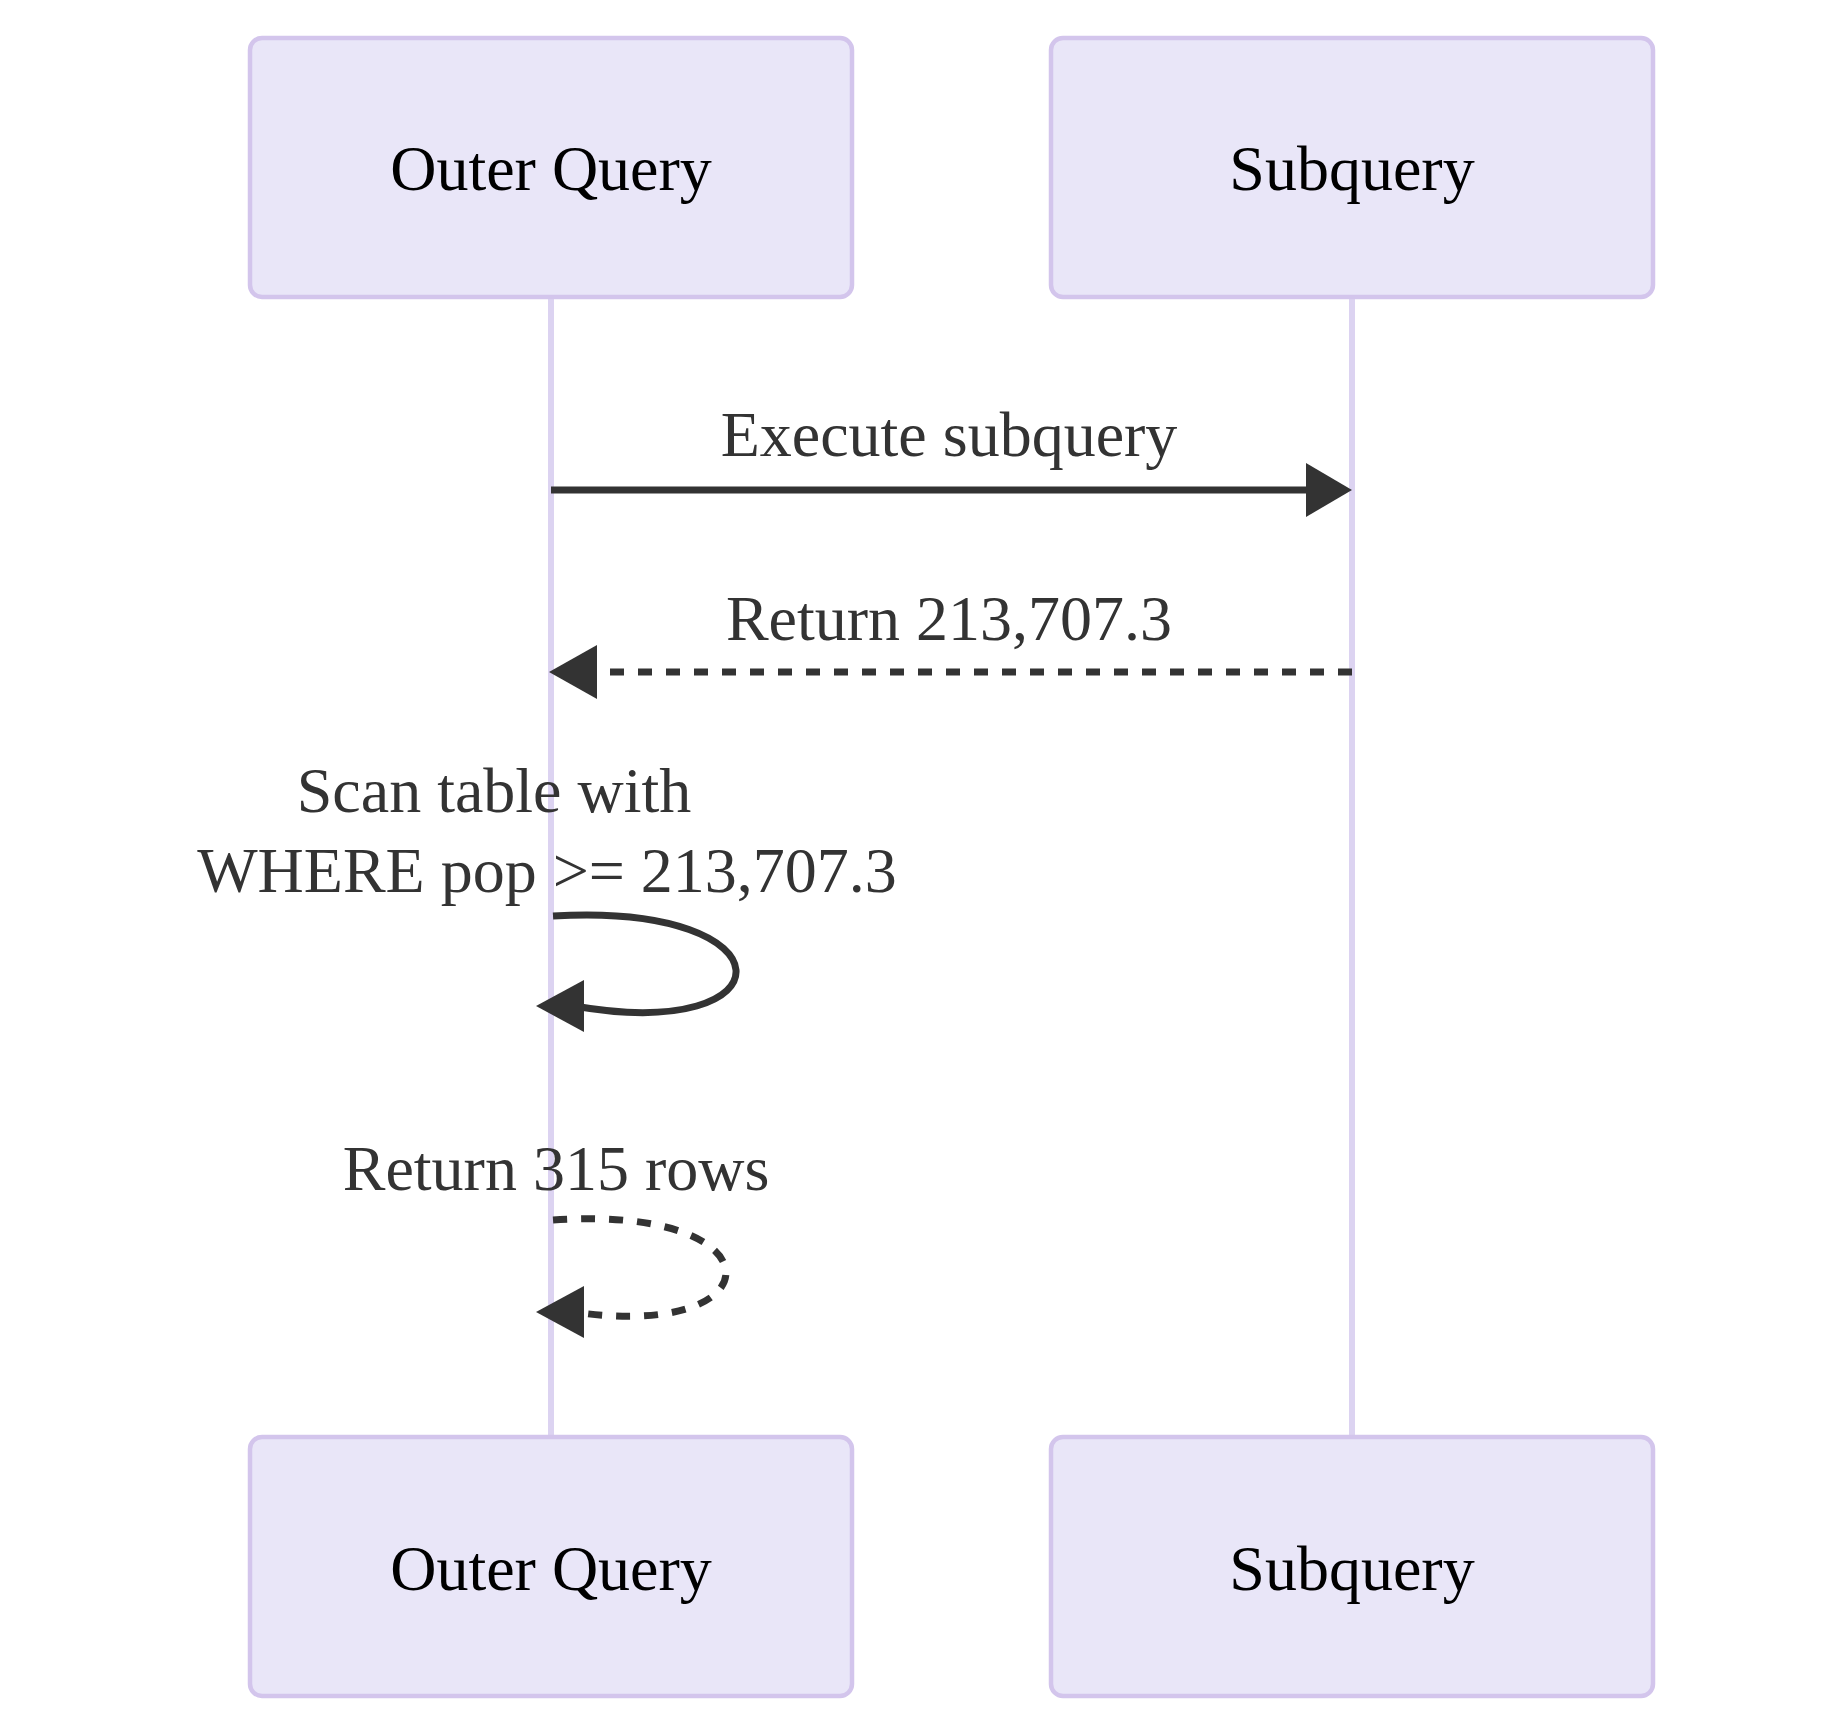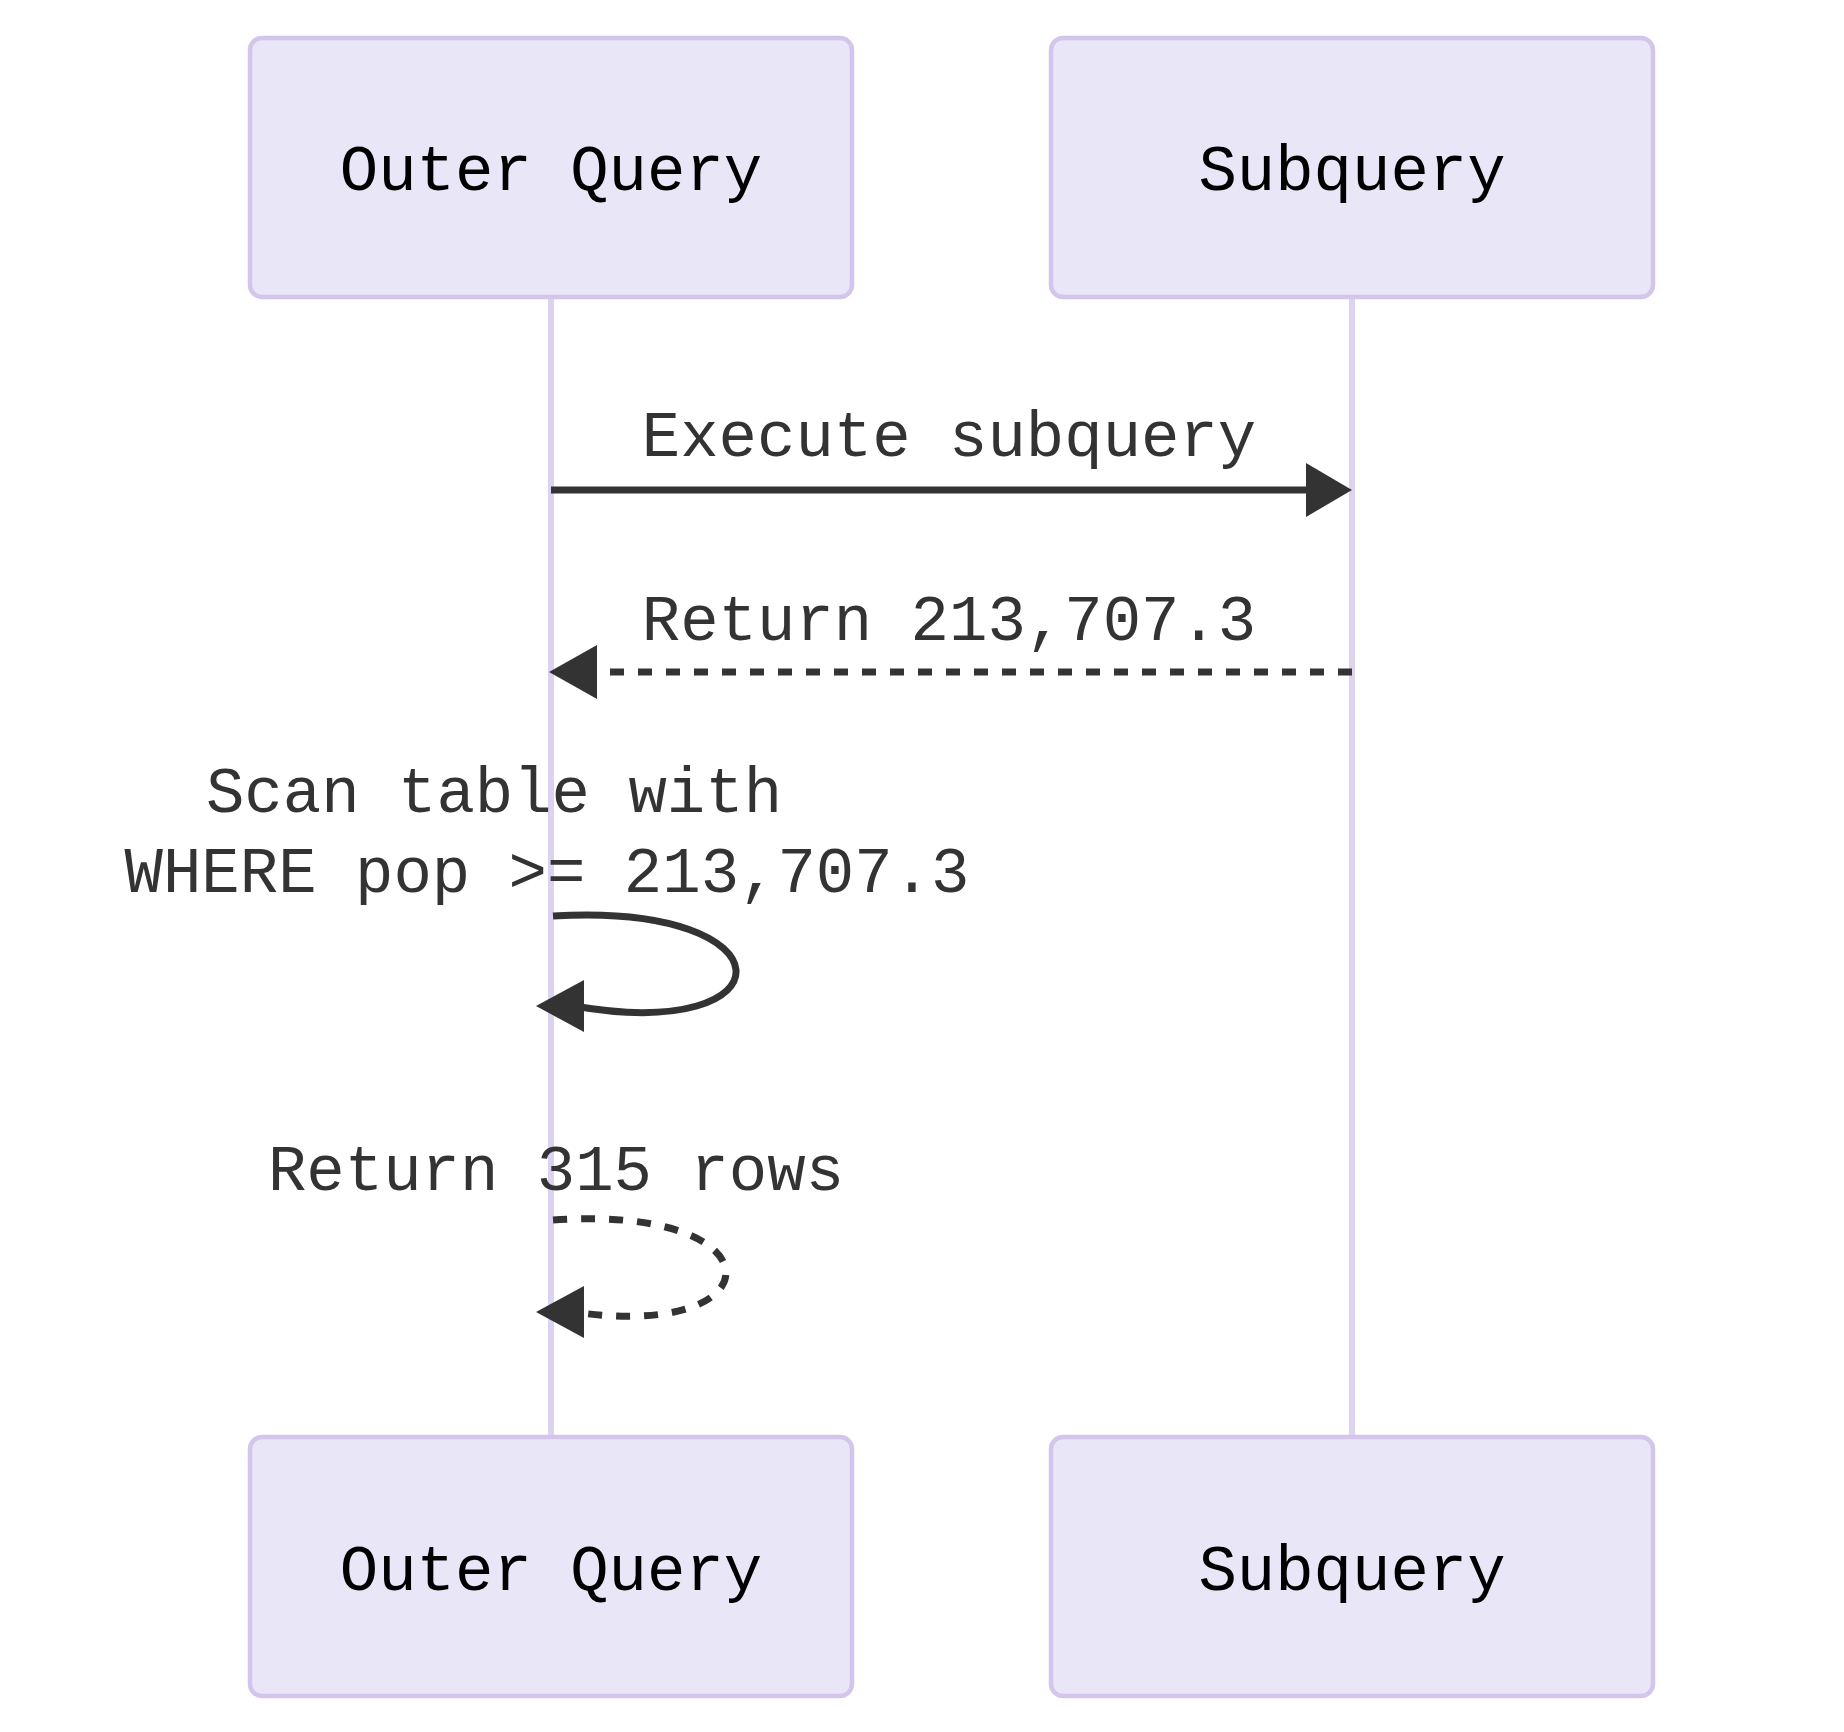--- a/index.html
+++ b/index.html
@@ -5,21 +5,21 @@
   html, body {
     margin: 0;
     padding: 0;
     background: var(--background, #ffffff);
   }
   .stage {
     position: relative;
     width: 1844px;
     height: 1732px;
     background: var(--background, #ffffff);
-    font-family: Liberation Mono, monospace;
+    font-family: Liberation Serif, serif;
   }
   svg { display: block; }
 
   .actor-box {
     fill: var(--actor-fill, #e9e6f8);
     stroke: var(--actor-border, #d3c5ec);
     stroke-width: 4.5px;
   }
   .lifeline {
     stroke: var(--lifeline, #dcd3f1);

